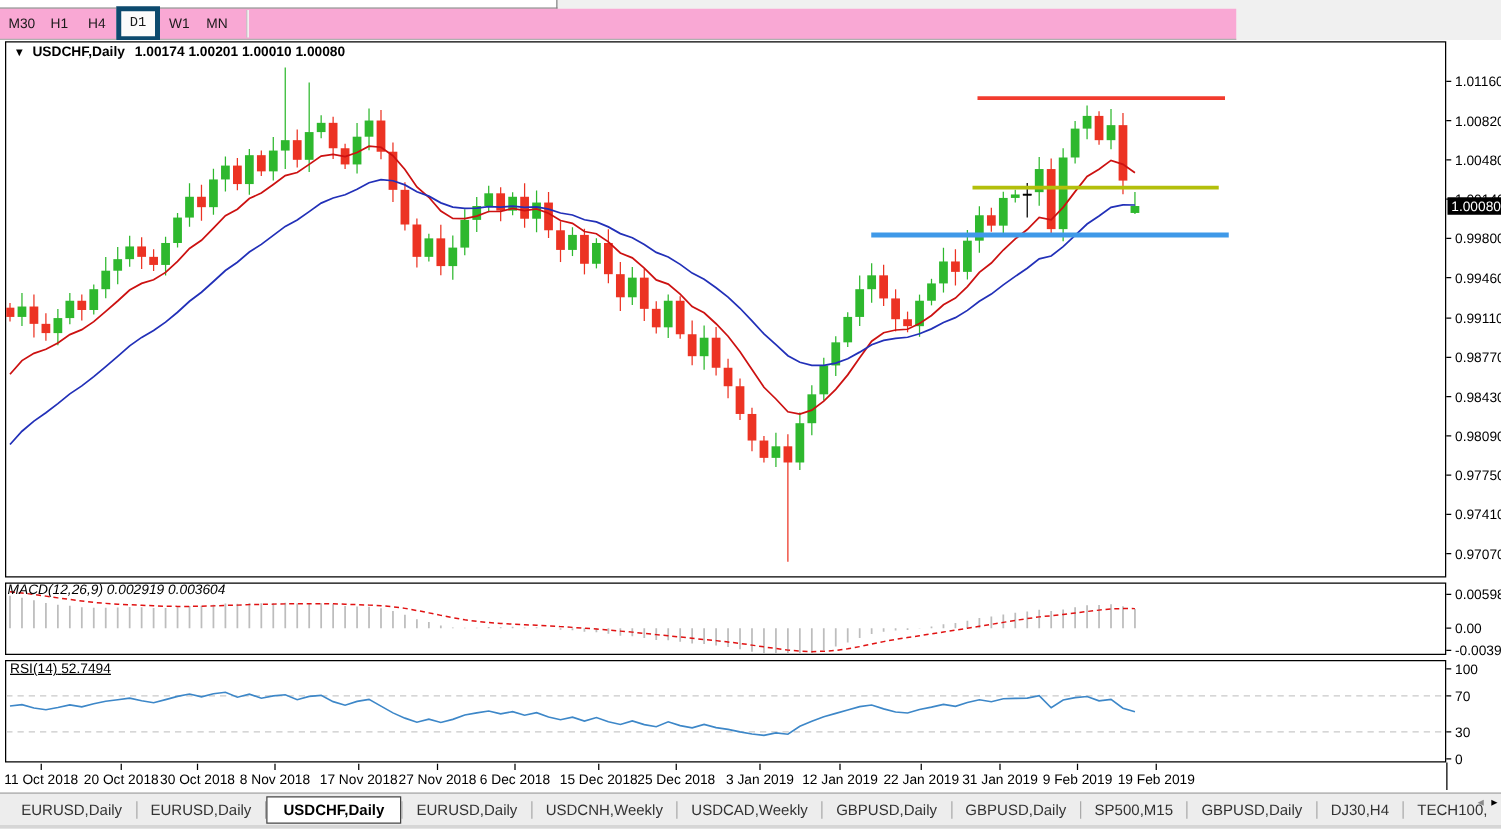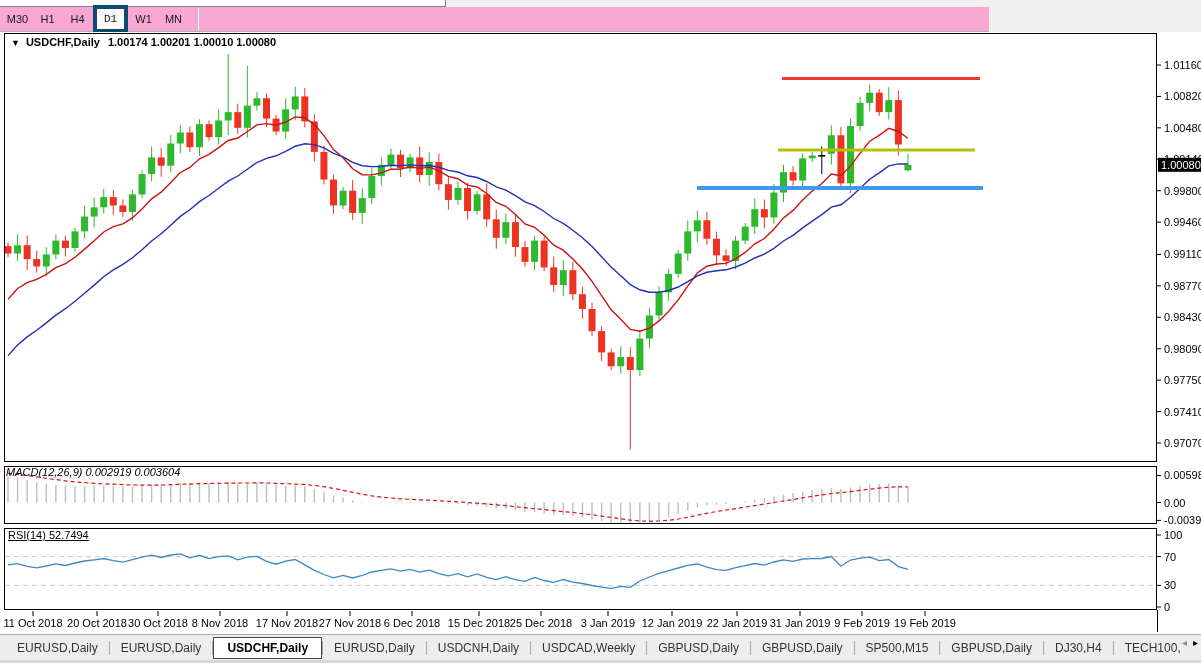--- a/index.html
+++ b/index.html
@@ -459,21 +459,21 @@
 
 <div id="tabbar">
     <div class="tab">EURUSD,Daily</div>
     <div class="tab-sep"></div>
     <div class="tab">EURUSD,Daily</div>
     <div class="tab-sep"></div>
     <div class="tab active">USDCHF,Daily</div>
     <div class="tab-sep"></div>
     <div class="tab">EURUSD,Daily</div>
     <div class="tab-sep"></div>
-    <div class="tab">USDCNH,Daily</div>
+    <div class="tab">USDCNH,Weekly</div>
     <div class="tab-sep"></div>
     <div class="tab">USDCAD,Weekly</div>
     <div class="tab-sep"></div>
     <div class="tab">GBPUSD,Daily</div>
     <div class="tab-sep"></div>
     <div class="tab">GBPUSD,Daily</div>
     <div class="tab-sep"></div>
     <div class="tab">SP500,M15</div>
     <div class="tab-sep"></div>
     <div class="tab">GBPUSD,Daily</div>

